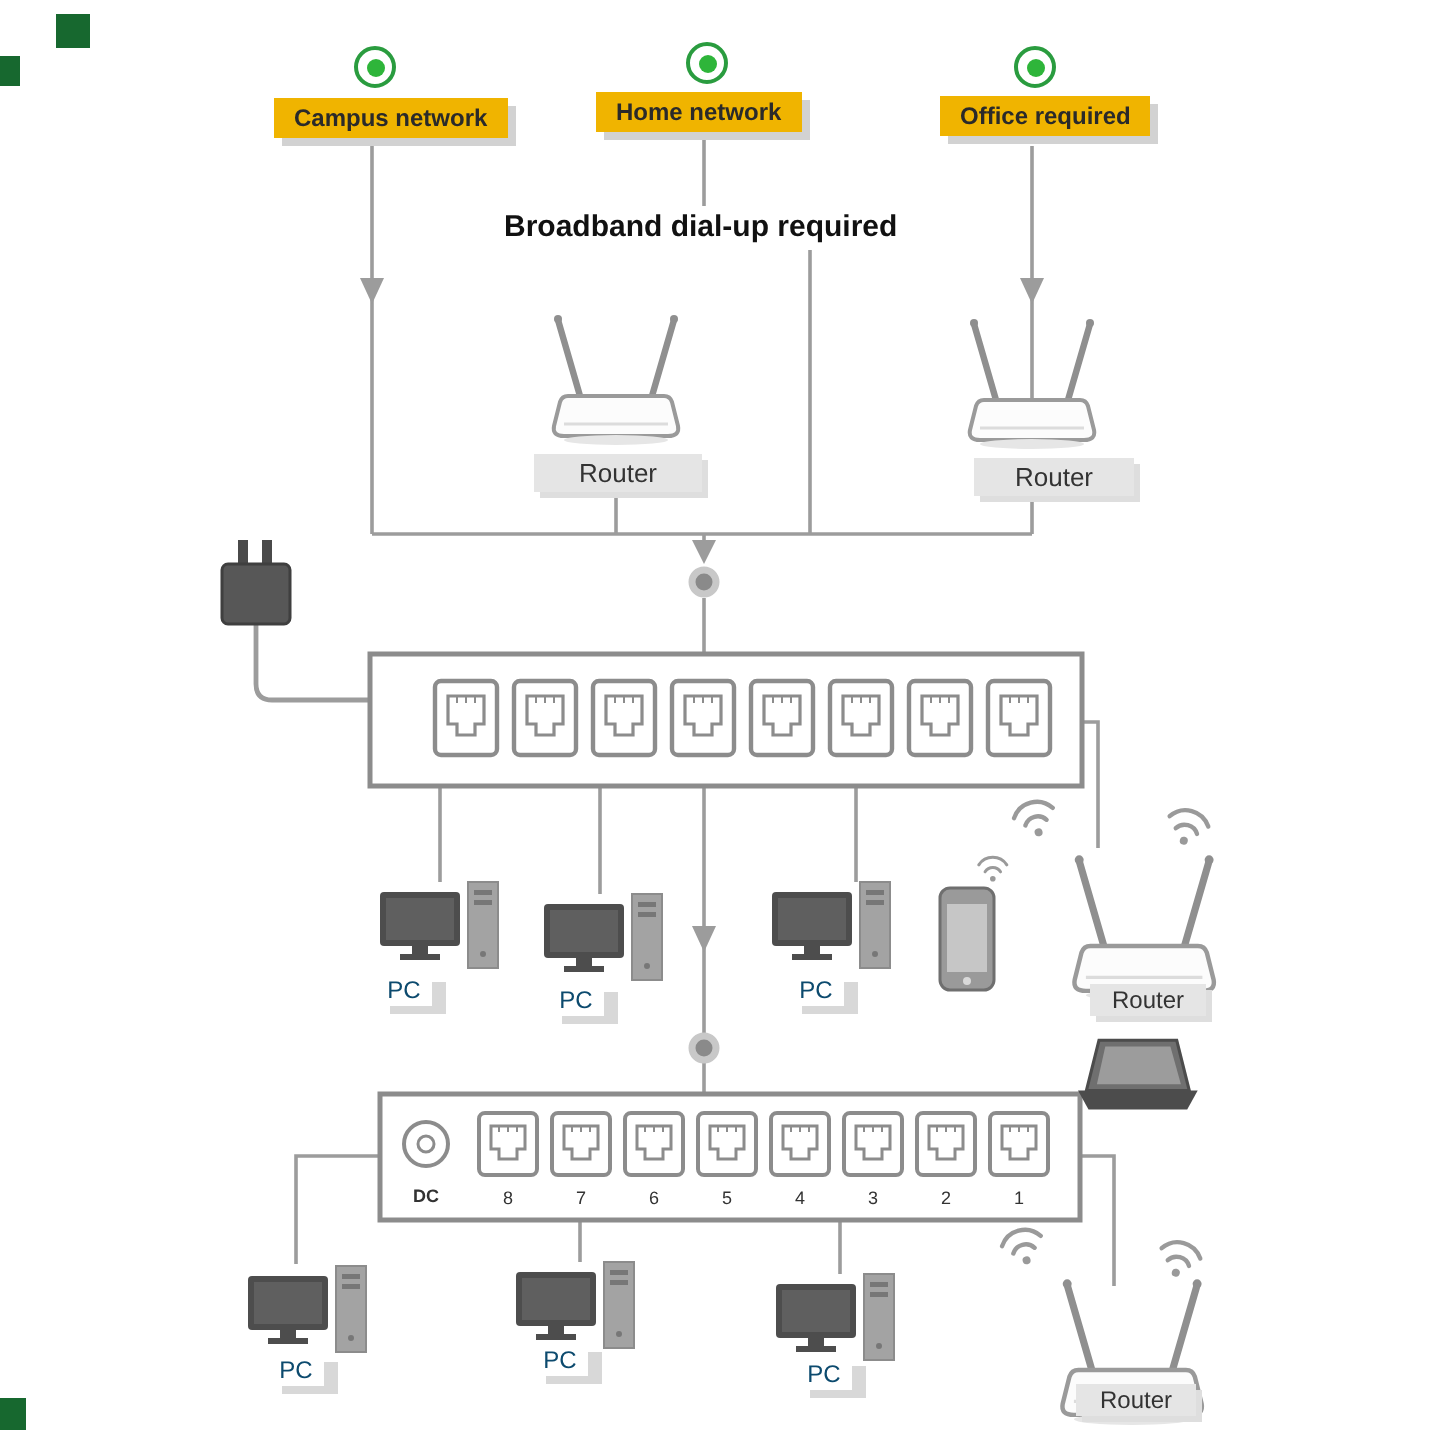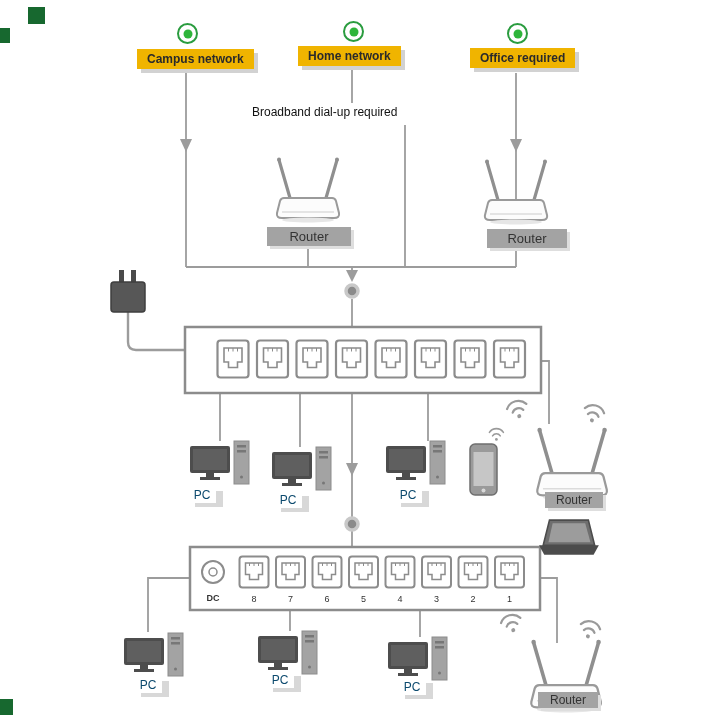--- a/index.html
+++ b/index.html
@@ -7,23 +7,23 @@
           font-family:"Liberation Sans",sans-serif;overflow:hidden;}
   .canvas>svg{position:absolute;left:0;top:0;}
   svg text{font-family:"Liberation Sans",sans-serif;}
   .sq{position:absolute;background:#17682f;}
   .green-dot{position:absolute;width:17px;height:17px;border-radius:50%;
              background:#fff;border:2px solid #2a9c3f;}
   .green-dot::after{content:"";position:absolute;left:50%;top:50%;width:9px;height:9px;
              transform:translate(-50%,-50%);border-radius:50%;background:#2eb53a;}
   .net-label{position:absolute;background:#f0b400;color:#2a2a2a;font-size:12px;
              font-weight:bold;padding:3px 10px;box-shadow:4px 4px 0 #d2d2d2;white-space:nowrap;}
-  .annotation{position:absolute;background:#ffffff;color:#111;font-size:12px;
-             font-weight:normal;padding:2px 6px;white-space:nowrap;}
-  .router-label{position:absolute;background:#a3a3a3;color:#333;font-size:13px;
+  .annotation{position:absolute;background:#ffffff;color:#111;font-size:15px;
+             font-weight:bold;padding:2px 6px;white-space:nowrap;}
+  .router-label{position:absolute;background:#e5e5e5;color:#333;font-size:13px;
              text-align:center;padding:2px 0;box-shadow:3px 3px 0 #dedede;}
   .router-label.sm{font-size:12px;padding:1px 0;}
   .pc-label{position:absolute;background:#ffffff;color:#0c4a6e;font-size:12px;width:28px;
              text-align:center;padding:1px 0;box-shadow:7px 4px 0 #d8d8d8;}
 </style>
 </head>
 <body>
 
 <div class="canvas">
 

